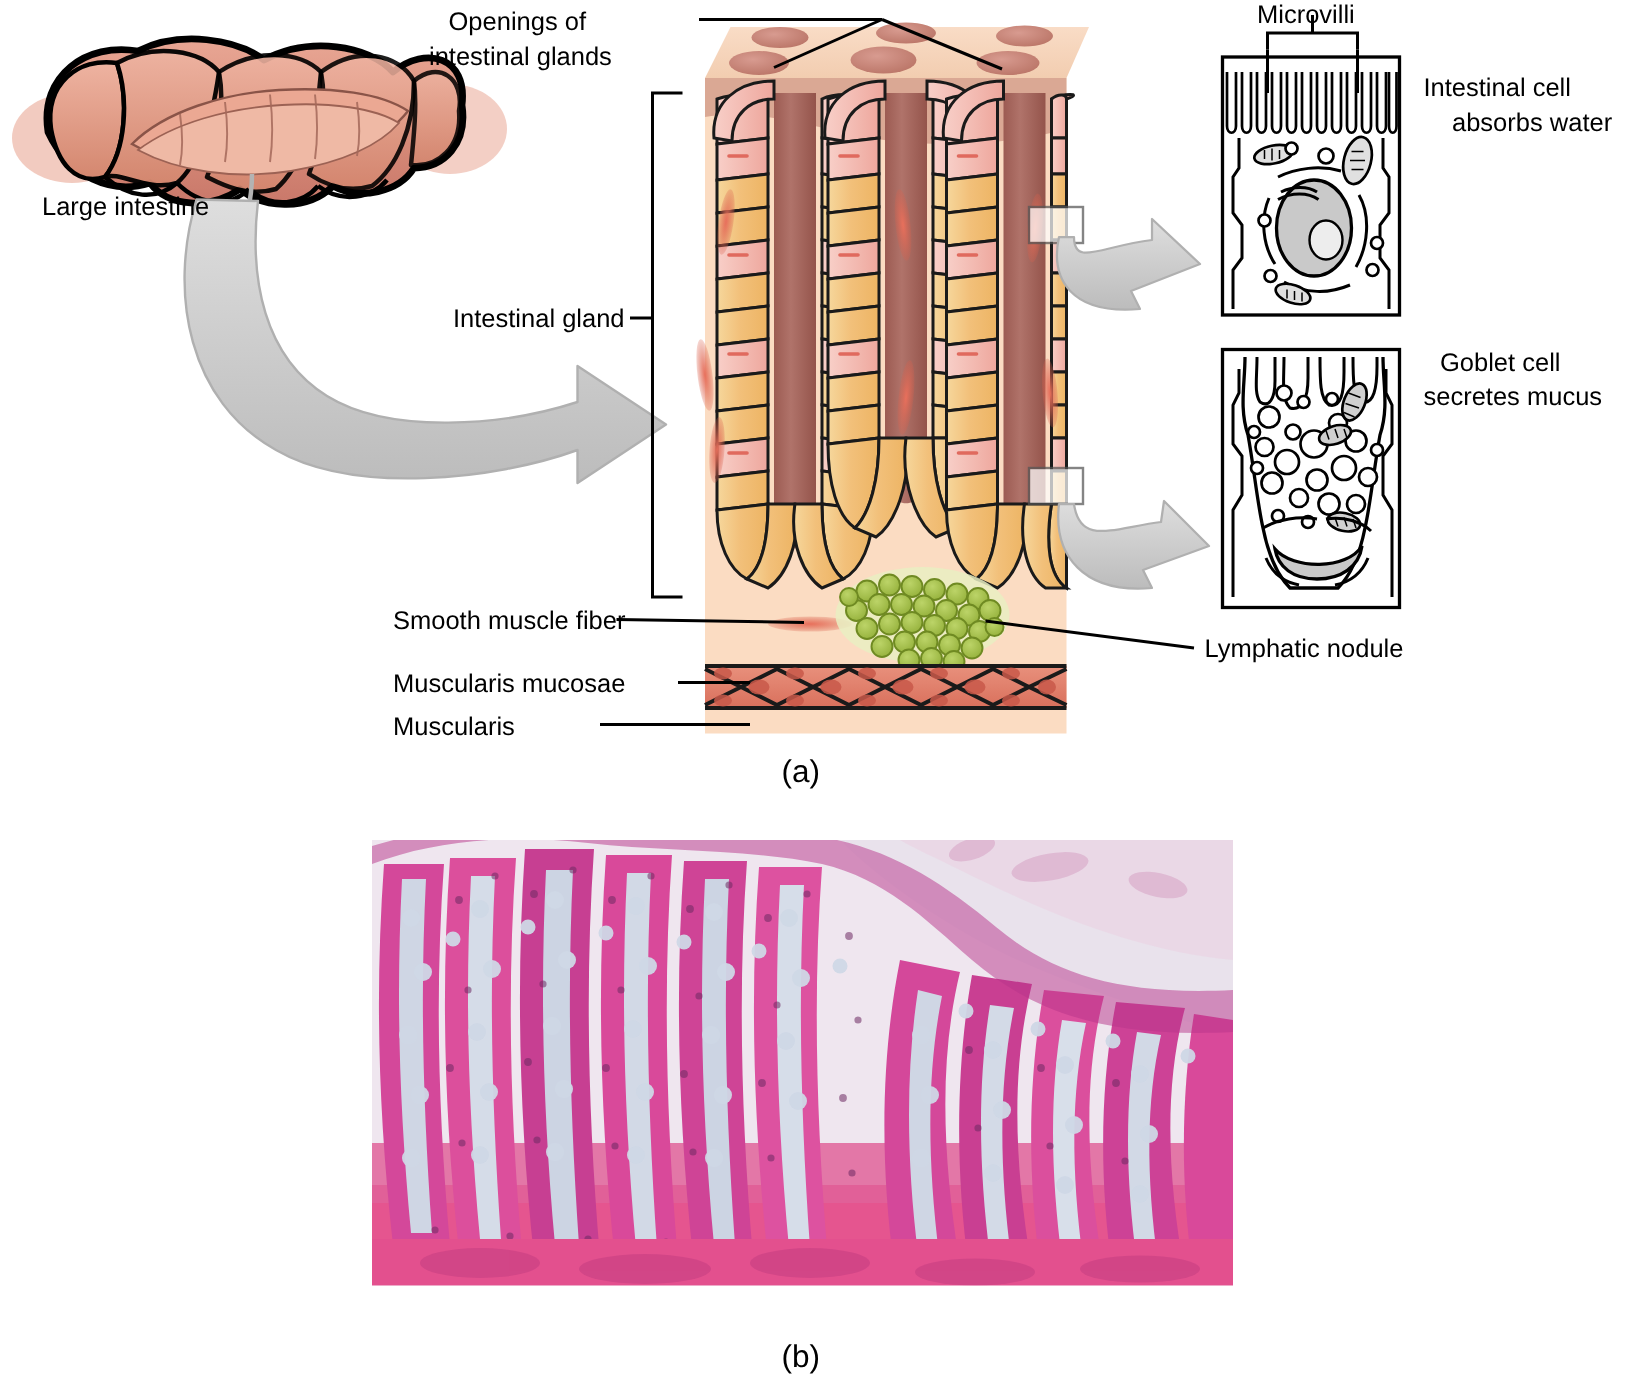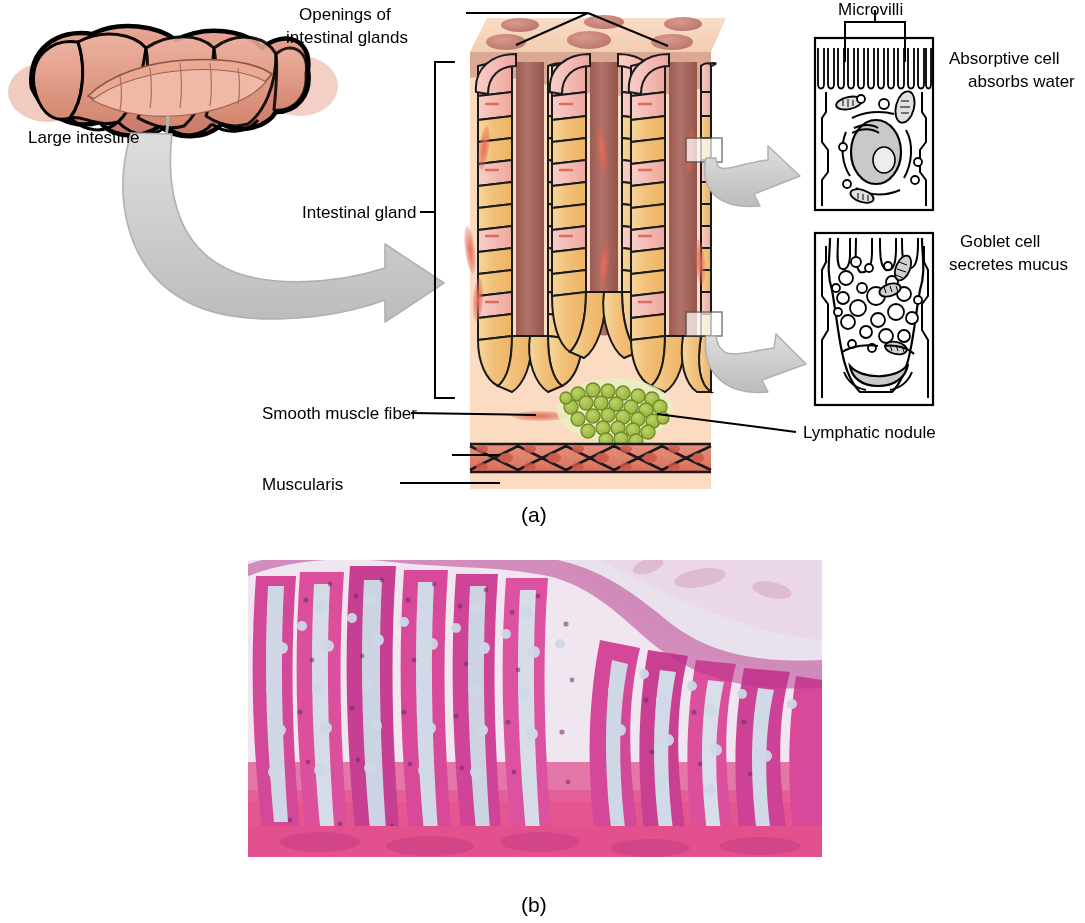--- a/index.html
+++ b/index.html
@@ -710,28 +710,29 @@
 
   <div class="lbl" style="left:28px; top:126px;">Large intestine</div>
 
   <div class="lbl" style="left:299px; top:3px;">Openings of</div>
   <div class="lbl" style="left:286px; top:26px;">intestinal glands</div>
 
   <div class="lbl" style="left:302px; top:201px;">Intestinal gland</div>
 
   <div class="lbl" style="left:262px; top:402px;text-align:center;">Smooth muscle fiber</div>
 
+  <div class="lbl" style="left:262px; top:444px;">Muscularis mucosae</div>
 
   <div class="lbl" style="left:262px; top:473px;">Muscularis</div>
 
   <div class="lbl" style="left:803px; top:421px;">Lymphatic nodule</div>
 
   <div class="lbl" style="left:838px; top:-2px;">Microvilli</div>
 
-  <div class="lbl" style="left:949px; top:47px;">Absorptive cell</div>
+  <div class="lbl" style="left:949px; top:47px;">Intestinal cell</div>
   <div class="lbl" style="left:968px; top:70px;">absorbs water</div>
 
   <div class="lbl" style="left:949px; top:230px;margin-left:11px;">Goblet cell</div>
   <div class="lbl" style="left:949px; top:253px;text-align:center;">secretes mucus</div>
 
   <div class="cap" style="left:521px; top:503px;">(a)</div>
 
   <div class="cap" style="left:521px; top:893px;">(b)</div>
 
 </div>

